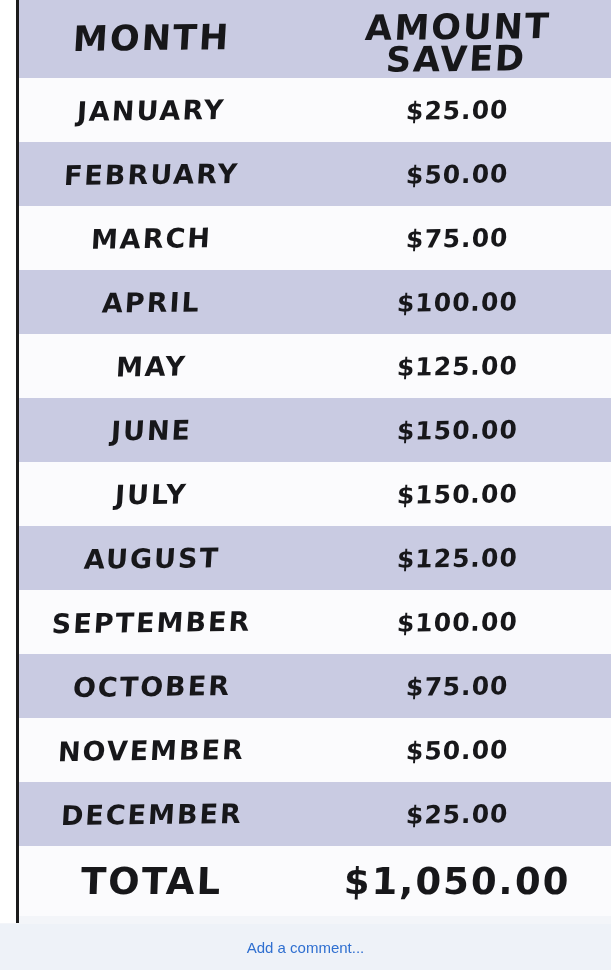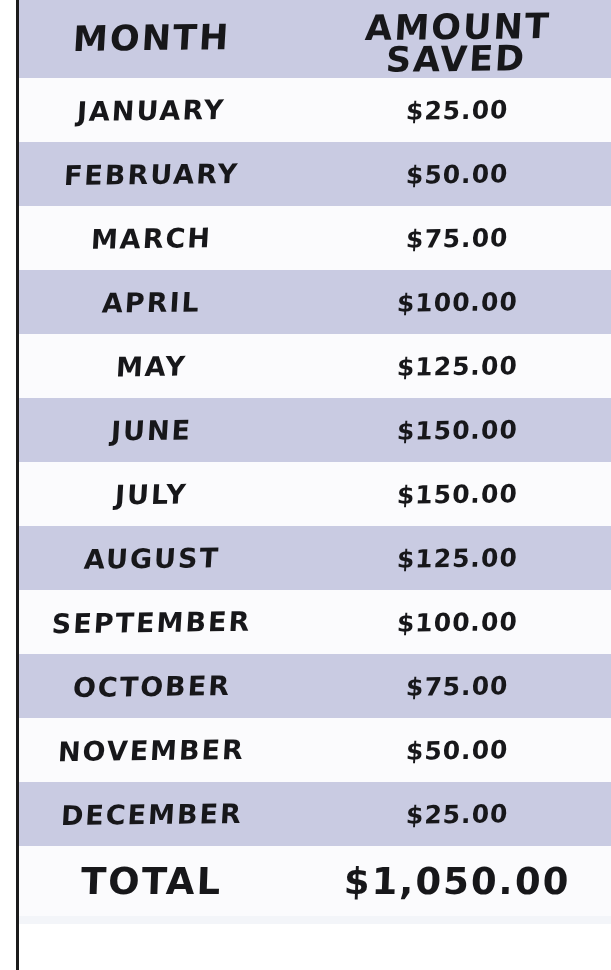--- a/index.html
+++ b/index.html
@@ -220,14 +220,17 @@
         <tr class="total">
           <td class="col-month"><span class="hand">TOTAL</span></td>
           <td><span class="hand">$1,050.00</span></td>
         </tr>
       </tbody>
     </table>
   </div>
 
   <div class="corner-fade"></div>
 
+  <div class="comment-bar">
+    <span class="add-comment">Add a comment...</span>
+  </div>
 
 </div>
 
 </body></html>

